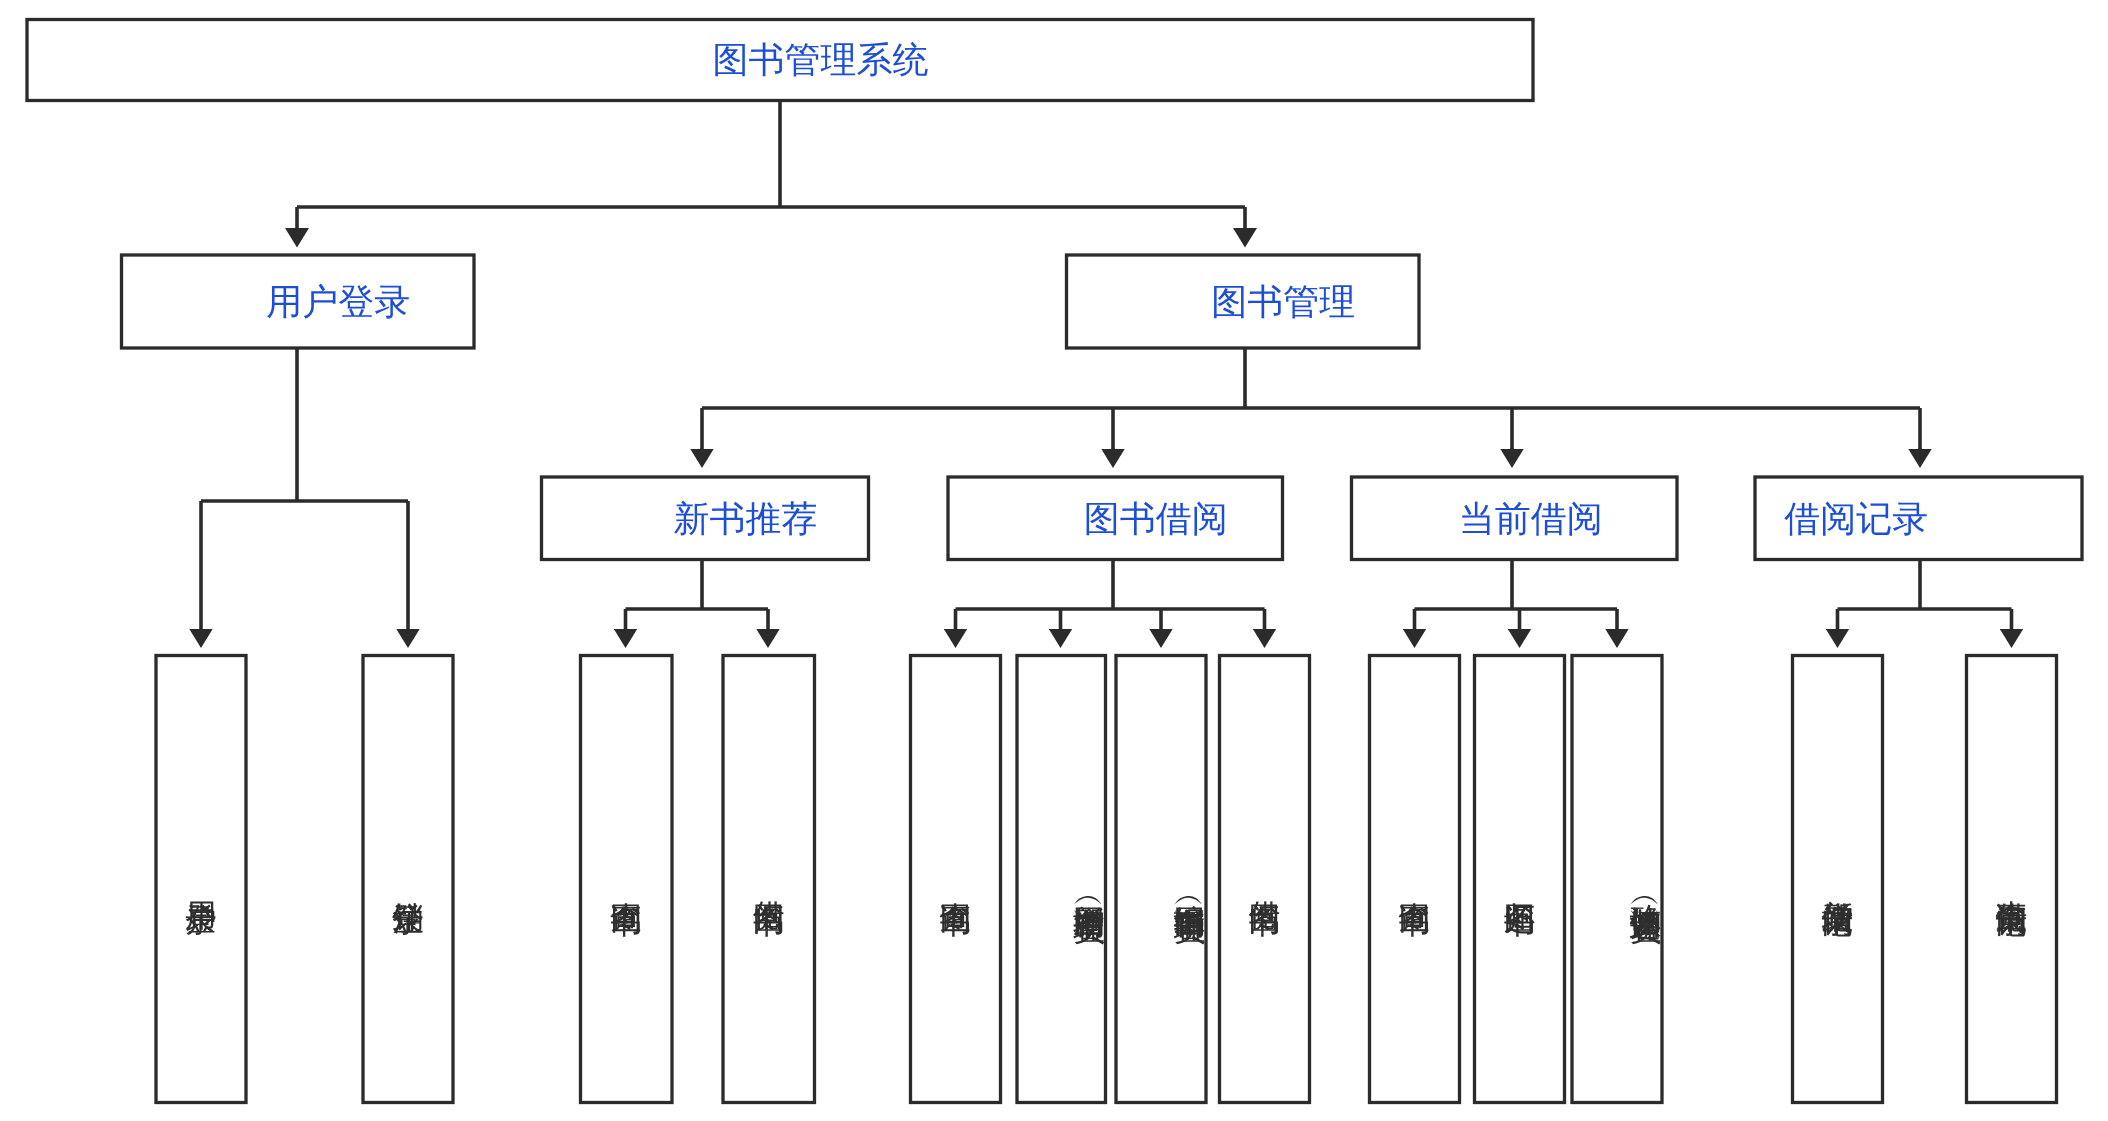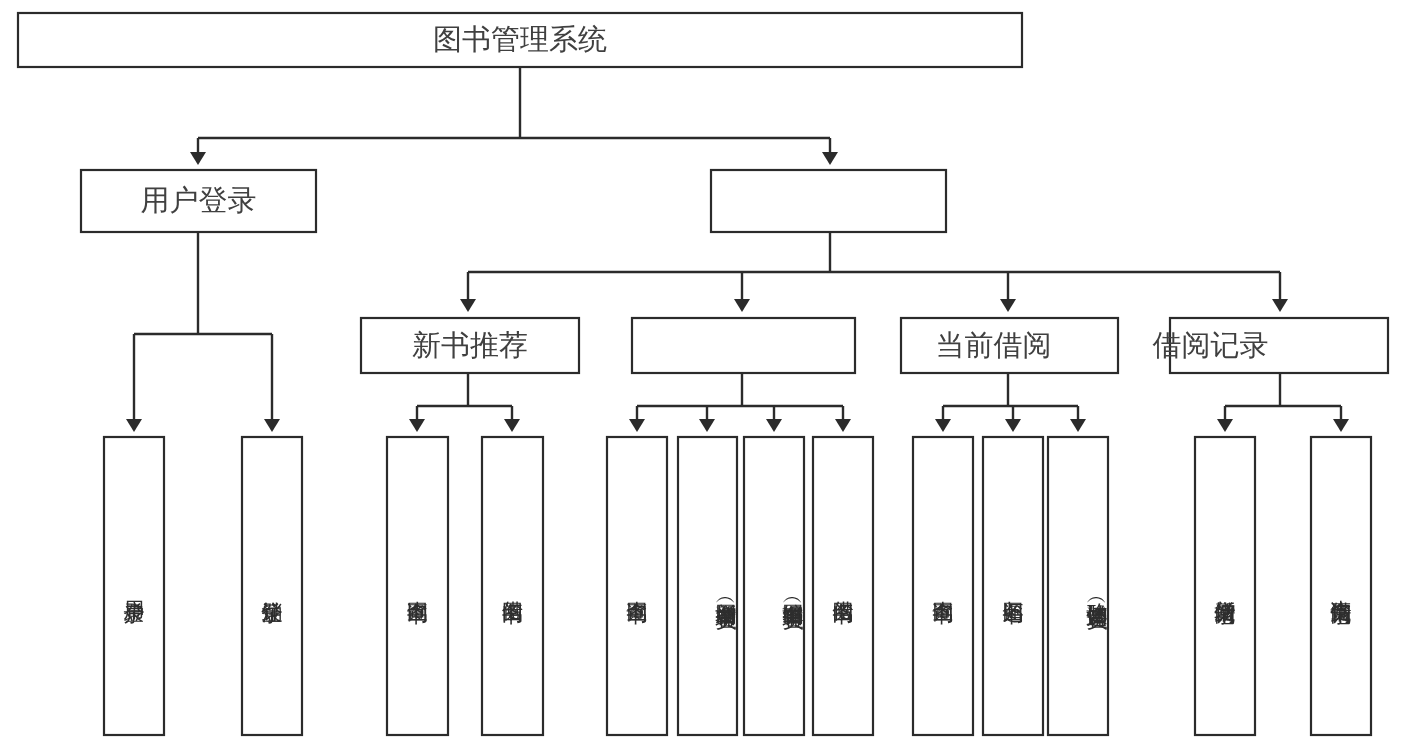--- a/index.html
+++ b/index.html
@@ -52,24 +52,25 @@
     letter-spacing: 1px;
     color: #2e2e2e;
     white-space: nowrap;
     pointer-events: none;
   }
   .hlabel {
     position: absolute;
     display: flex;
     align-items: center;
     justify-content: center;
-    font-size: 29px;
-    color: #404040;
+    font-size: 24px;
+    color: #1d4ed8;
     white-space: nowrap;
     pointer-events: none;
+    padding-left: 27px;
   }
   .watermark {
     position: absolute;
     right: 8px;
     bottom: 6px;
     font-size: 17px;
     color: #b9b9b9;
     letter-spacing: 0.5px;
     white-space: nowrap;
   }
@@ -147,22 +148,24 @@
 
     <path class="conn" d="M1280,373 L1280,406"></path>
     <path class="conn" d="M1225,406 L1341,406"></path>
     <path class="conn" marker-end="url(#arrow)" d="M1225,406 L1225,420"></path>
     <path class="conn" marker-end="url(#arrow)" d="M1341,406 L1341,420"></path>
   </svg>
 
   <div class="hlabel" style="left:18px; top:13px; width:1004px; height:54px;">图书管理系统</div>
 
   <div class="hlabel" style="left:81px; top:170px; width:235px; height:62px;">用户登录</div>
+  <div class="hlabel" style="left:711px; top:170px; width:235px; height:62px;">图书管理</div>
 
   <div class="hlabel" style="left:361px; top:318px; width:218px; height:55px;border-radius:16px;">新书推荐</div>
+  <div class="hlabel" style="left:632px; top:318px; width:223px; height:55px;">图书借阅</div>
   <div class="hlabel" style="left:901px; top:318px; width:185px; height:55px;">当前借阅</div>
   <div class="hlabel" style="left:1106px; top:318px; width:209px; height:55px;">借阅记录</div>
 
   <div class="vlabel" style="left:104px; top:437px; width:60px; height:298px;">用户登录</div>
   <div class="vlabel" style="left:242px; top:437px; width:60px; height:298px;">注销登录</div>
   <div class="vlabel" style="left:387px; top:437px; width:61px; height:298px;">查询图书</div>
   <div class="vlabel" style="left:482px; top:437px; width:61px; height:298px;">借阅图书</div>
   <div class="vlabel" style="left:607px; top:437px; width:60px; height:298px;">查询图书</div>
   <div class="vlabel" style="left:678px; top:437px; width:59px; height:298px; align-items:flex-start; padding-top:8px; box-sizing:border-box;">新增图书（管理员）</div>
   <div class="vlabel" style="left:744px; top:437px; width:60px; height:298px; align-items:flex-start; padding-top:8px; box-sizing:border-box;">编辑图书（管理员）</div>

